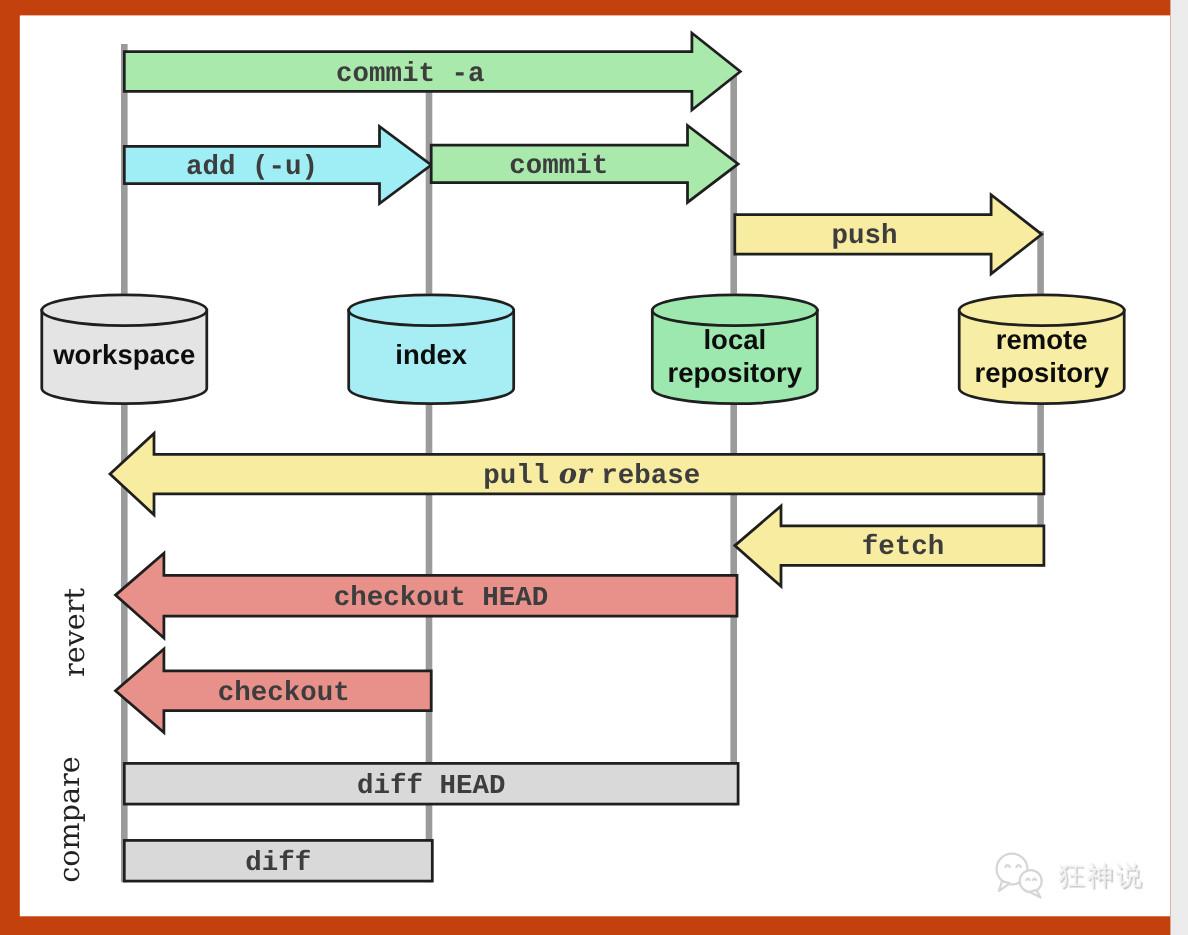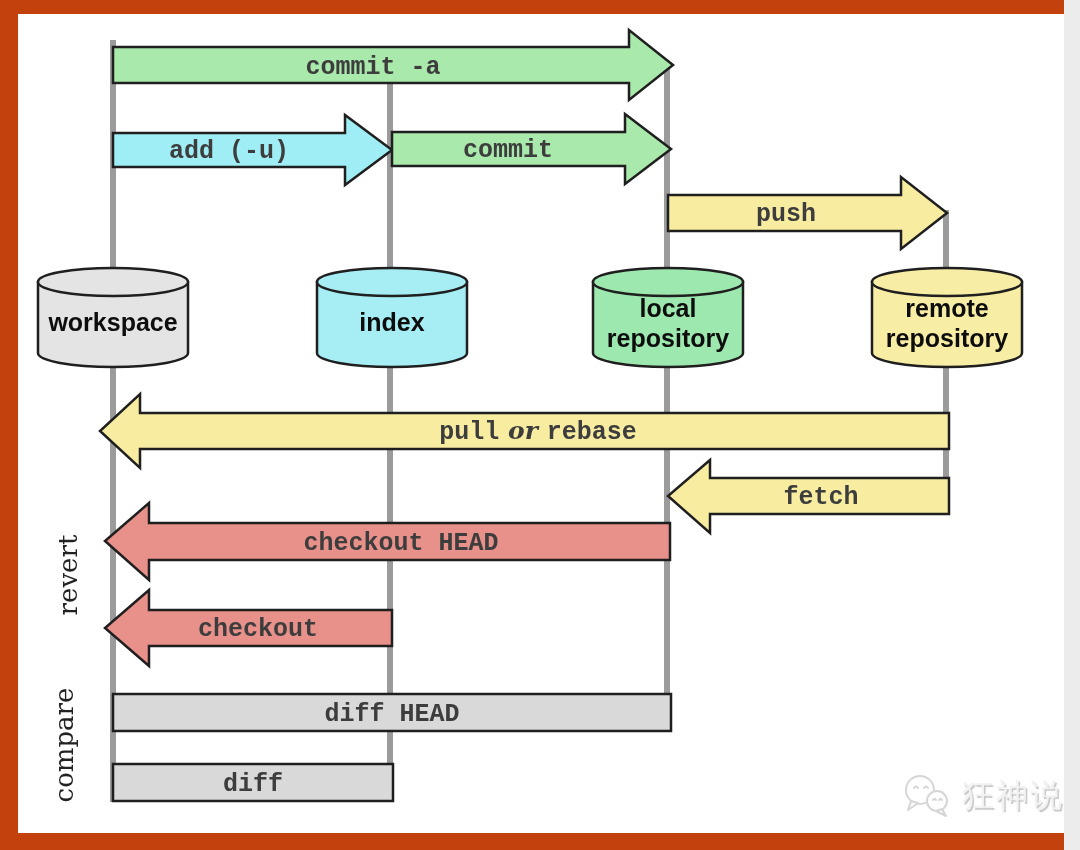--- a/index.html
+++ b/index.html
@@ -9,21 +9,21 @@
   .vline{position:absolute;width:6px;background:#9b9b9b;z-index:1;}
   svg.shape{position:absolute;z-index:2;overflow:visible;}
   svg.cyl{position:absolute;z-index:3;}
   .outline{stroke:#1f1f1f;stroke-width:2.5px;}
   .arrow-text{font-family:"Liberation Mono","DejaVu Sans Mono",monospace;font-weight:bold;font-size:25px;fill:#3d3d3d;text-anchor:middle;}
   .or-italic{font-family:"DejaVu Serif",serif;font-style:italic;font-weight:bold;}
   .cyl-text{font-family:"Liberation Sans",sans-serif;font-weight:bold;font-size:25px;fill:#0d0d0d;text-anchor:middle;}
   .vtext{position:absolute;display:flex;align-items:center;justify-content:center;
          transform:rotate(-90deg);font-family:"DejaVu Serif",serif;font-size:26px;color:#222;z-index:2;}
   .watermark{position:absolute;z-index:4;display:flex;align-items:center;}
-  .watermark-text{font-size:32px;color:#f2f2f2;text-shadow:1.5px 1.5px 1px #c6c6c6, -0.5px -0.5px 0 #ffffff;
+  .watermark-text{font-size:24px;color:#f2f2f2;text-shadow:1.5px 1.5px 1px #c6c6c6, -0.5px -0.5px 0 #ffffff;
                   font-family:"DejaVu Sans",sans-serif;letter-spacing:2px;}
 </style>
 </head>
 <body>
 
 <div class="stage">
   <div class="panel"></div>
 
   <div class="vline" style="left:110px;top:40px;height:227px;"></div>
   <div class="vline" style="left:110px;top:368px;height:434px;"></div>

